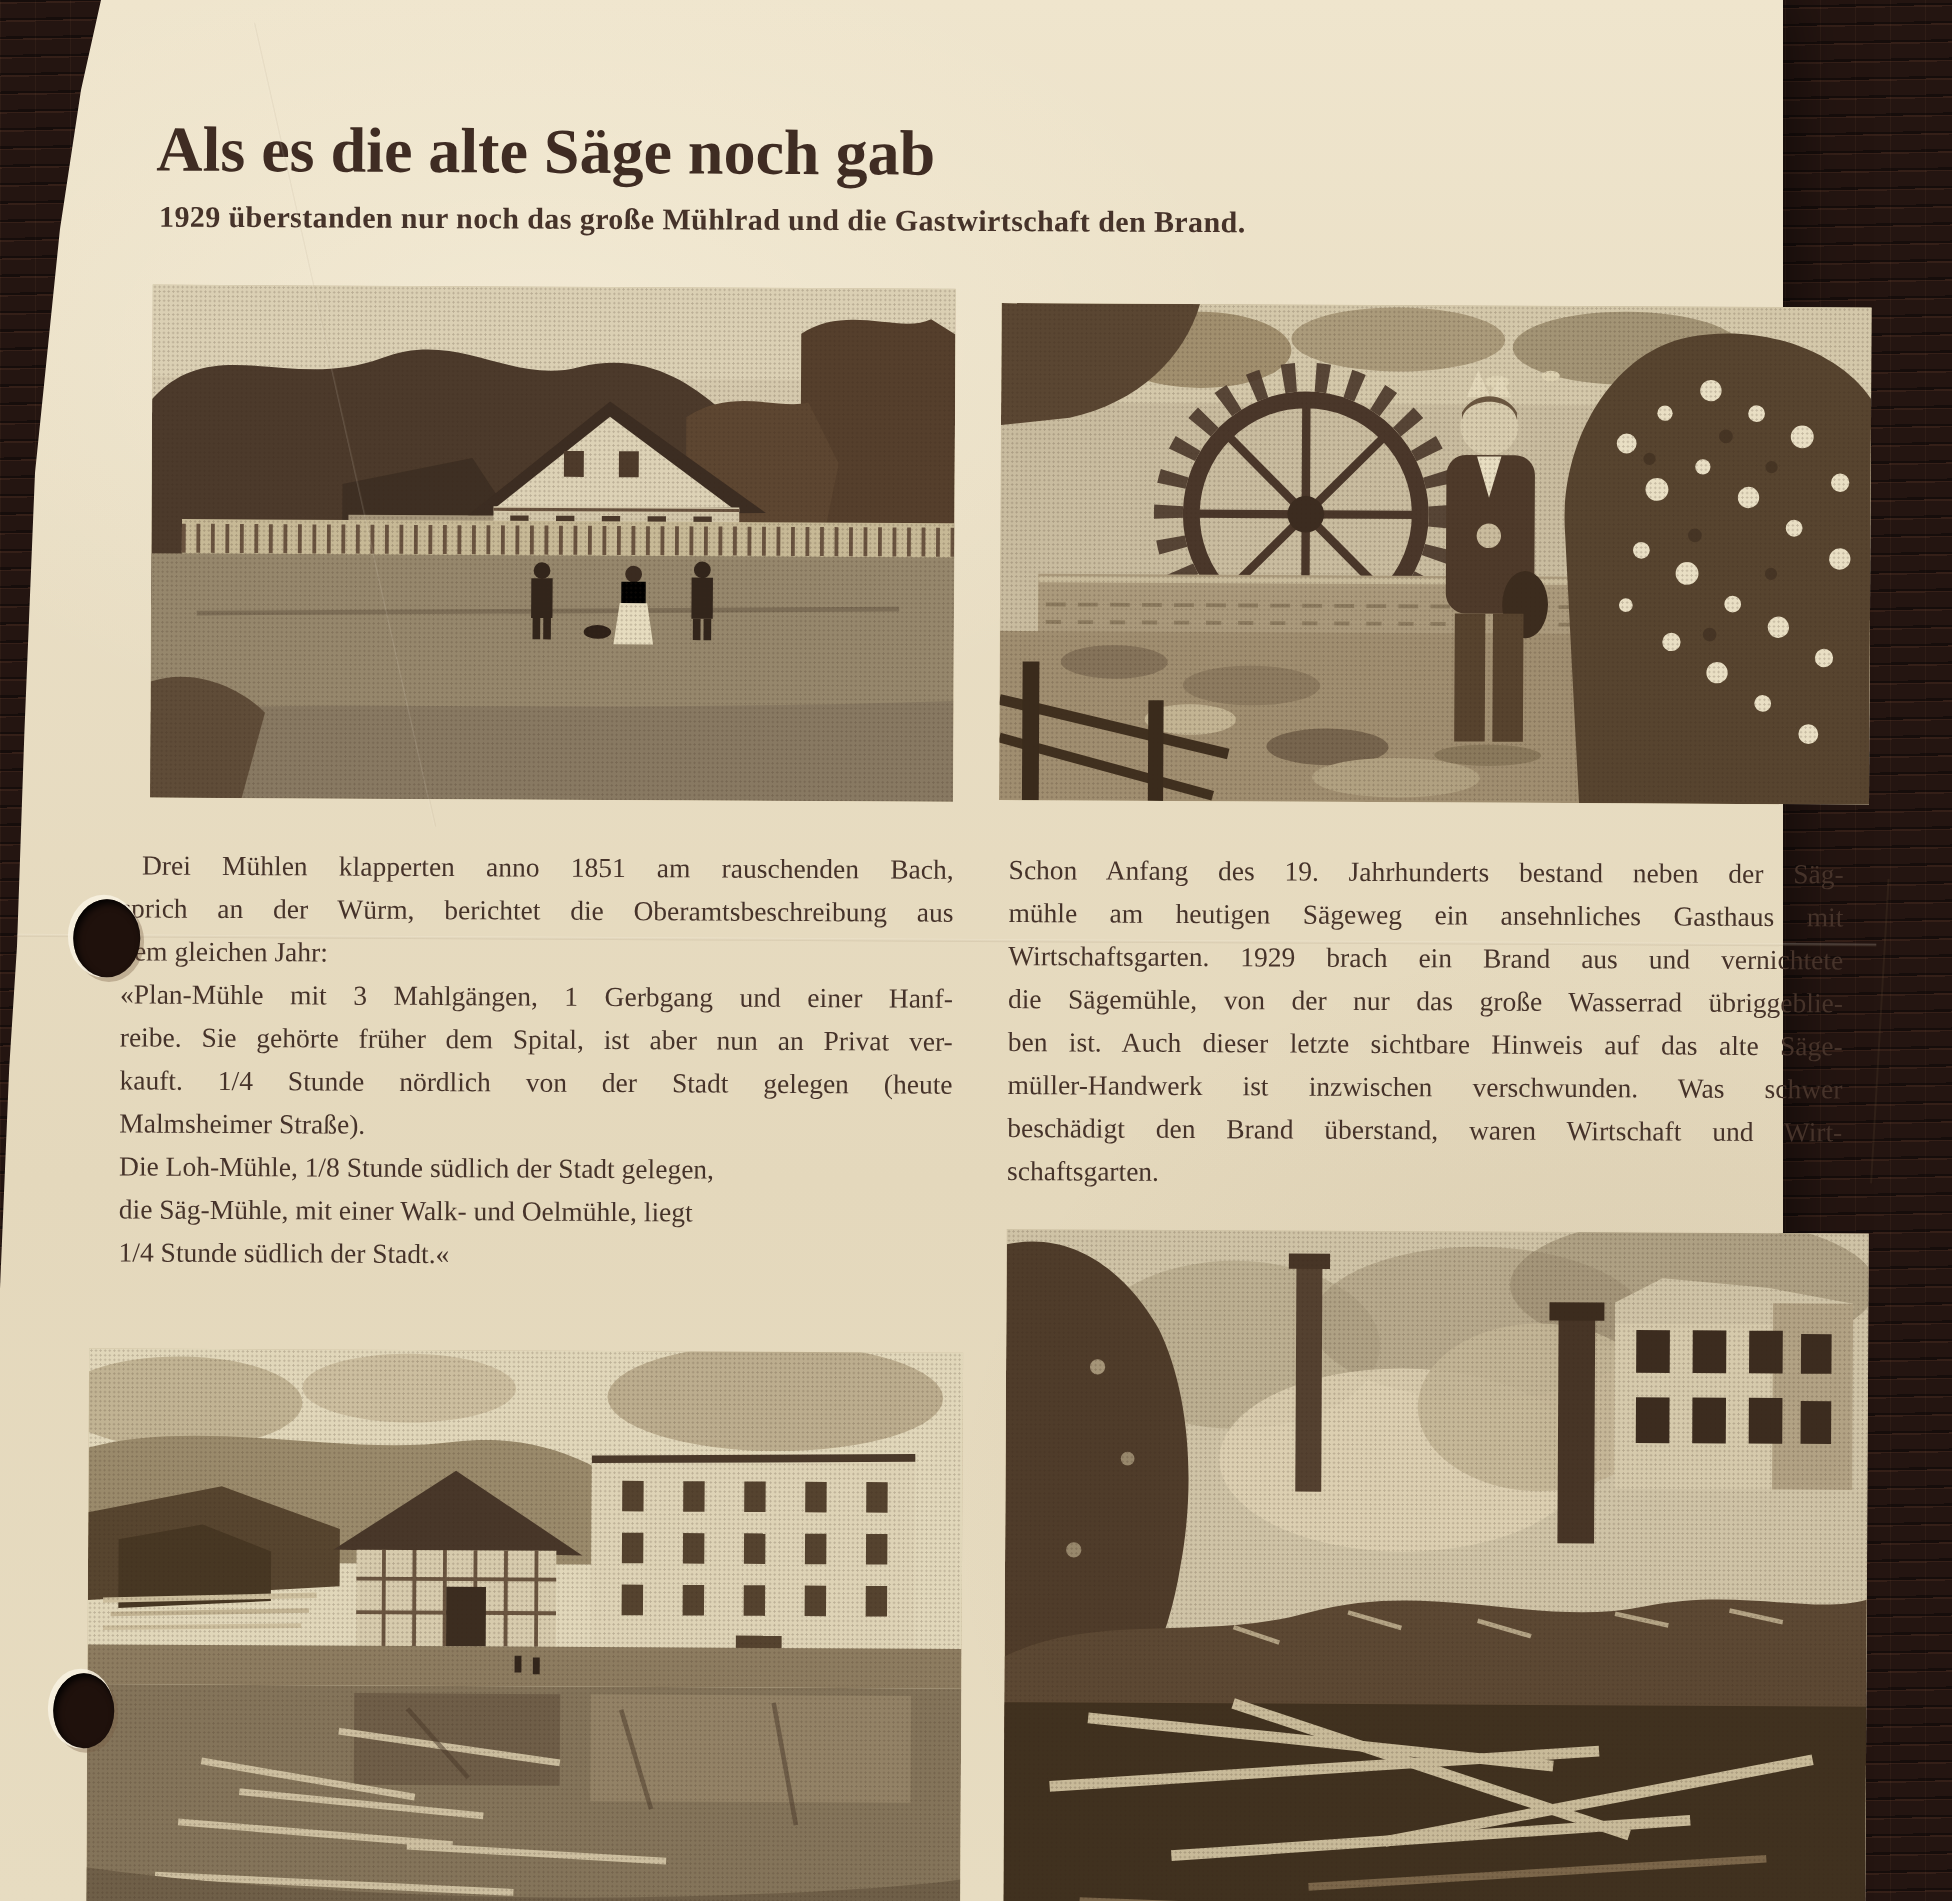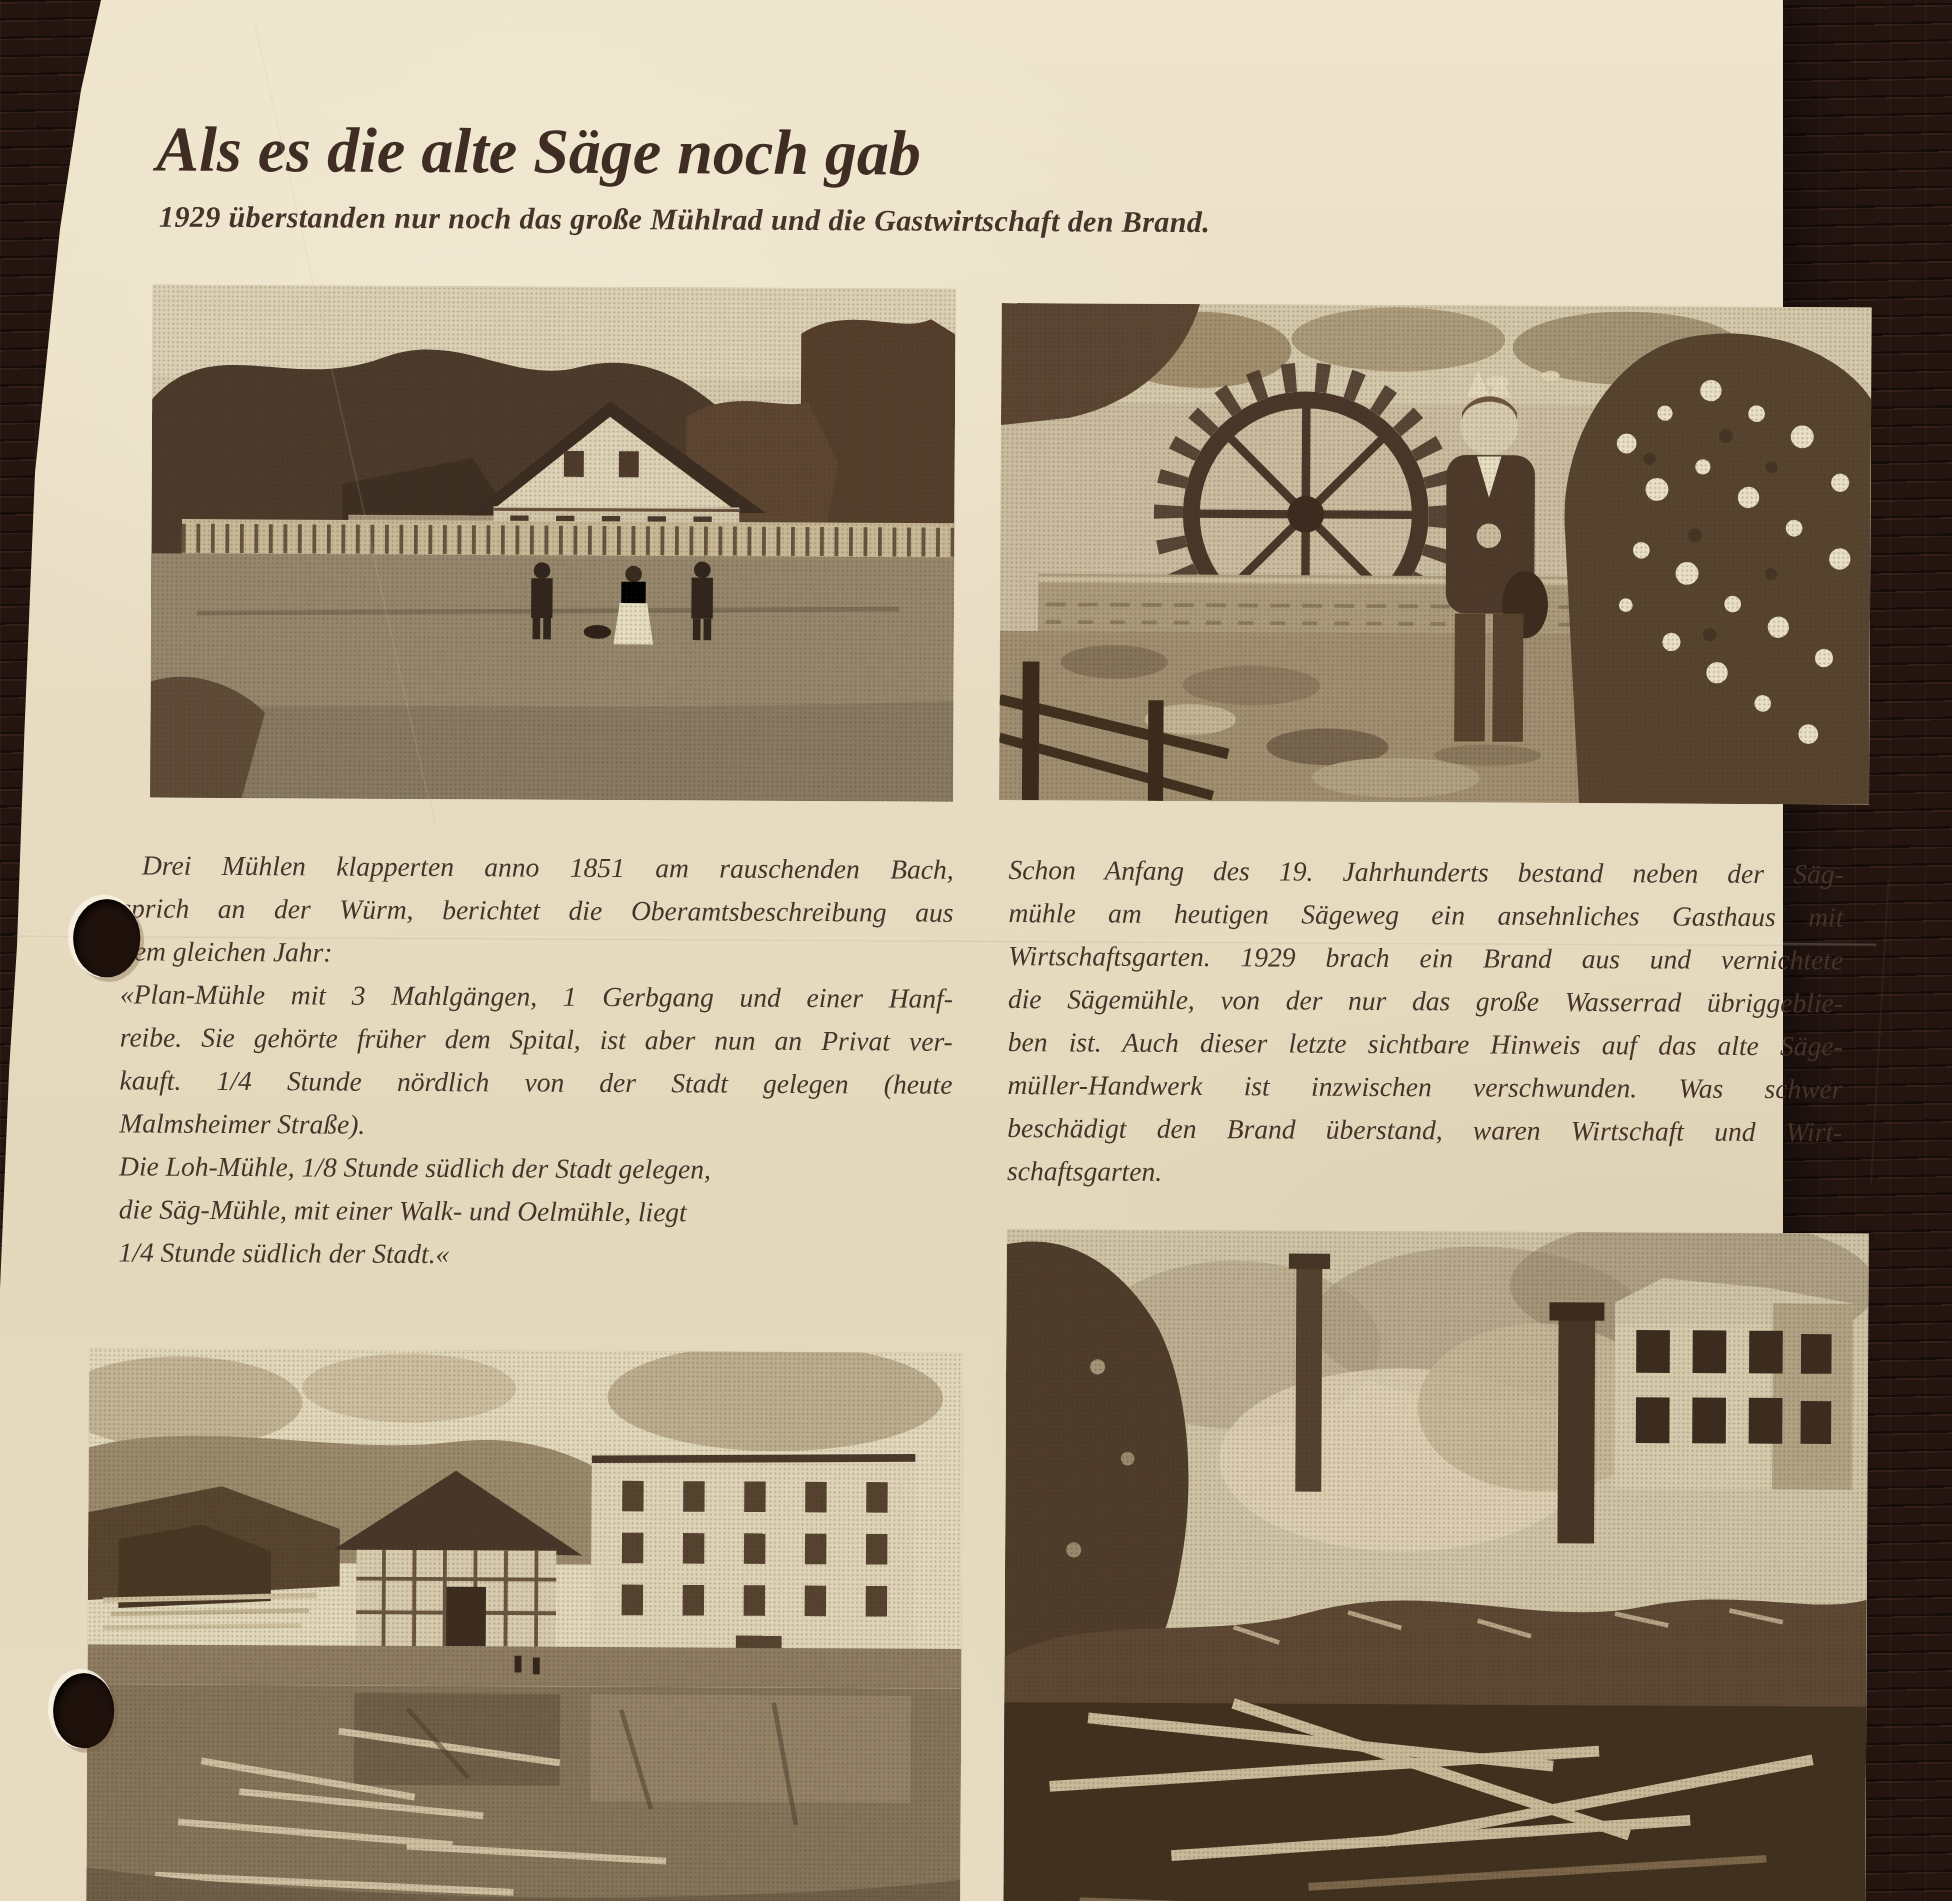--- a/index.html
+++ b/index.html
@@ -12,21 +12,20 @@
     font-family:"Liberation Serif", serif;
   }
   .paper{
     position:absolute;left:0;top:0;width:1783px;height:1902px;
     background:
       radial-gradient(1221px 687px at 30% 18%, rgba(255,250,235,0.30), rgba(0,0,0,0) 60%),
       radial-gradient(1068px 915px at 92% 80%, rgba(120,95,60,0.10), rgba(0,0,0,0) 65%),
       linear-gradient(180deg,#efe5cd 0%, #e9dec4 28%, #e4d8bc 62%, #e7dcc1 100%);
     clip-path:polygon(101px 0, 1881px 0, 1896px 160px, 1901px 259px, 1911px 397px, 1906px 488px, 1919px 626px, 1925px 755px, 1942px 885px, 1953px 973px, 1953px 1902px, 0 1902px, 0 1289px, 9.2px 1068px, 17px 946px, 24.4px 732px, 35px 473px, 60px 229px, 81px 90px);
     box-shadow:0 0 61px rgba(0,0,0,0.65);
-    font-style:italic;
   }
   .content{position:absolute;left:0;top:0;width:1953px;height:1902px;transform:rotate(0.3deg);transform-origin:229px 229px;}
   .title{
     position:absolute;left:156px;top:113px;margin:0;
     font-size:64px;font-weight:700;color:#3f2c23;letter-spacing:0px;white-space:nowrap;
   }
   .subtitle{
     position:absolute;left:159px;top:200px;margin:0;
     font-size:30px;font-weight:700;color:#46332a;white-space:nowrap;letter-spacing:0.4px;
   }

